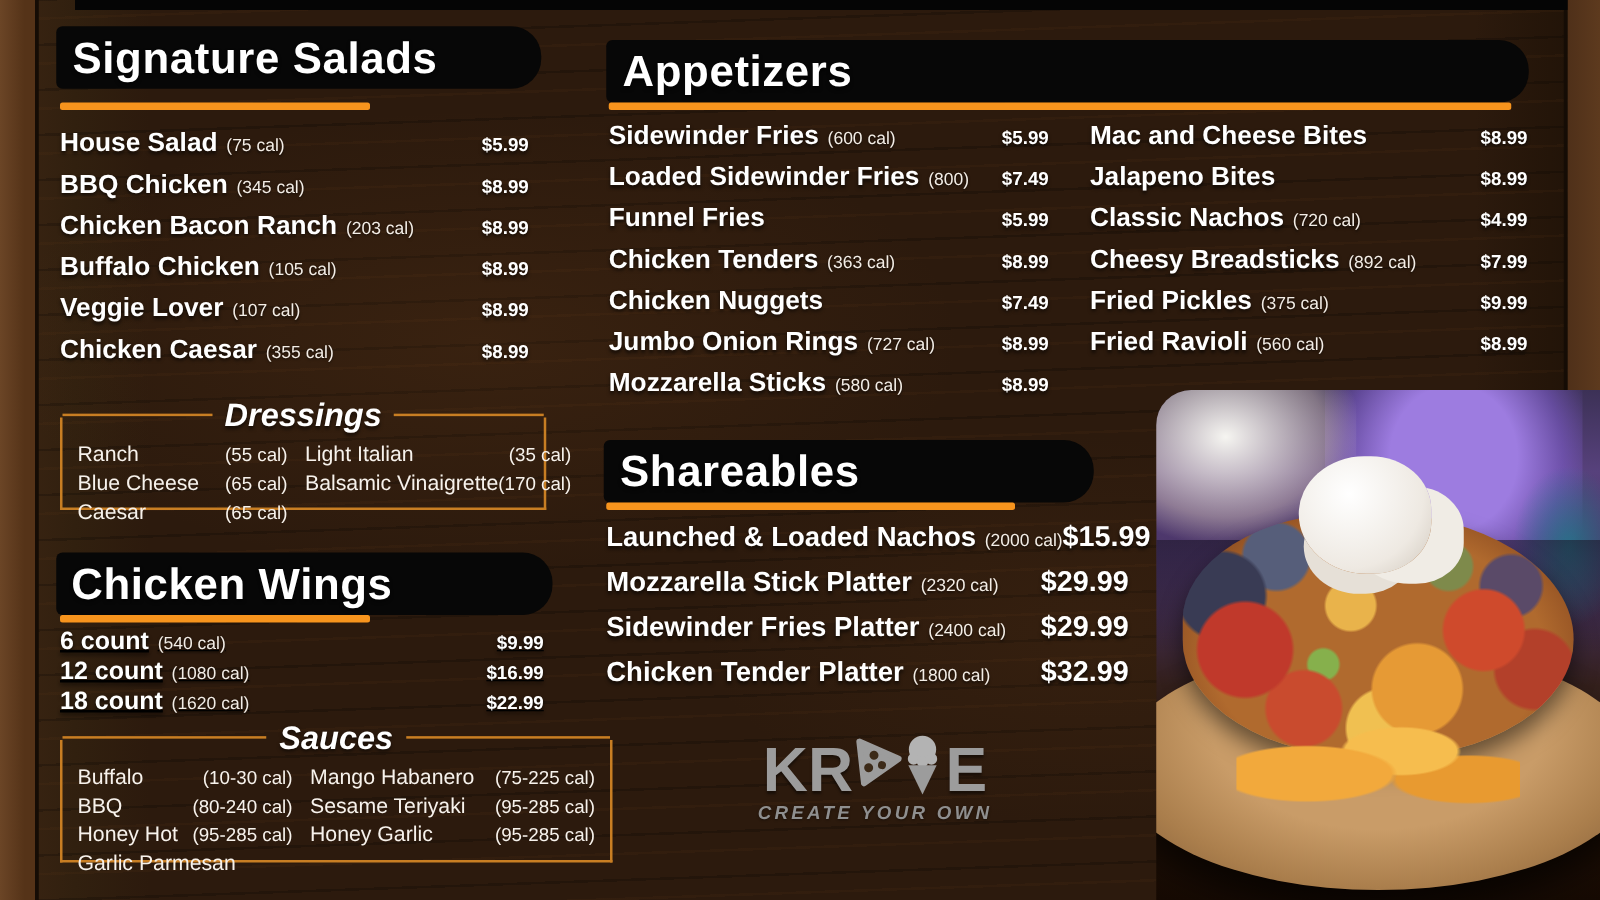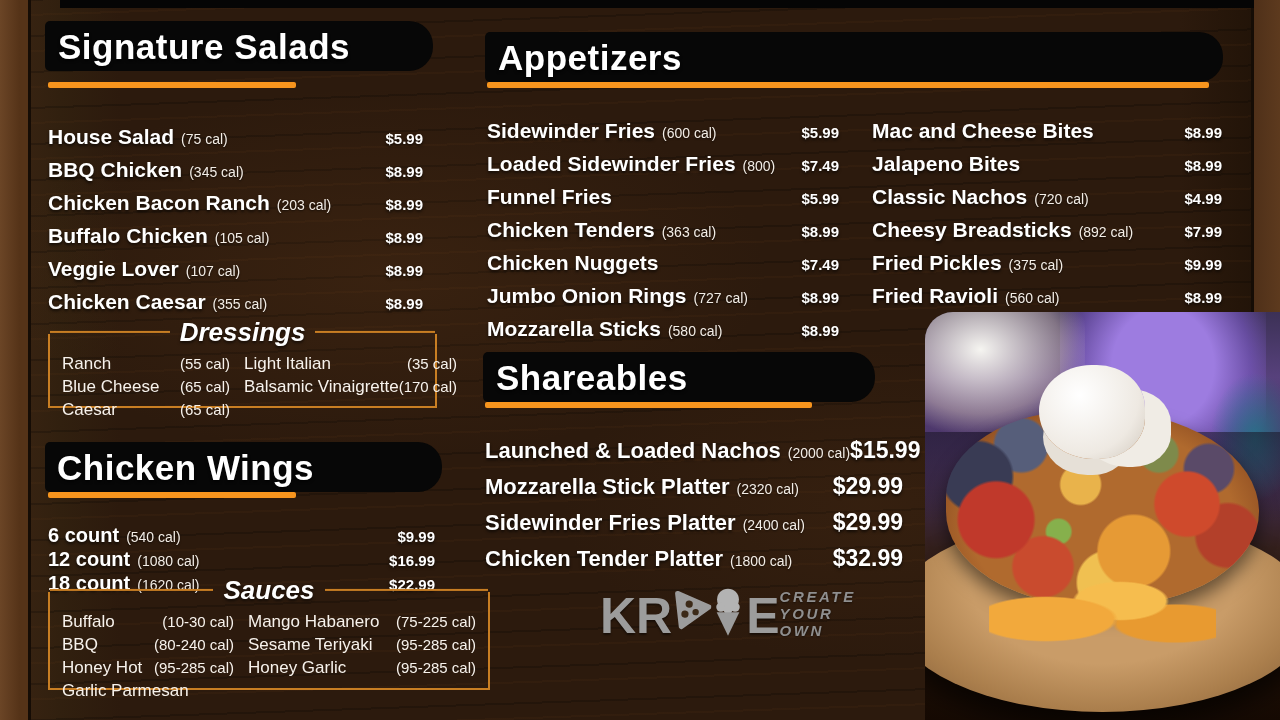--- a/index.html
+++ b/index.html
@@ -20,21 +20,21 @@
 
   .z{position:absolute;z-index:3;}
 
   
   .bar{background:#070707;border-radius:5px 24px 24px 5px;height:50px;display:flex;align-items:center;padding-left:13px;box-sizing:border-box;}
   .bar .bar-title{color:#fff;font-weight:800;font-size:35px;letter-spacing:.5px;line-height:1;text-shadow:0 2px 3px rgba(0,0,0,.6);}
   .underline{height:6px;background:#f7941d;border-radius:2px;}
 
   
   .row{display:flex;align-items:baseline;white-space:nowrap;}
-  .row .name{font-weight:700;font-size:21px;color:#fff;text-shadow:0 2px 3px rgba(0,0,0,.65);margin-top:22px;}
+  .row .name{font-weight:700;font-size:21px;color:#fff;text-shadow:0 2px 3px rgba(0,0,0,.65);}
   .row .cal{font-size:14px;font-weight:400;color:#f3ede6;margin-left:7px;text-shadow:0 1px 2px rgba(0,0,0,.6);}
   .row .price{margin-left:auto;font-weight:700;font-size:15px;color:#fff;text-shadow:0 2px 3px rgba(0,0,0,.65);}
   .rows-std .row{height:33px;}
   .rows-tight .row{height:24px;}
   .rows-tight .row .name{font-size:20px;}
   .rows-share .row{height:36px;}
   .rows-share .row .name{font-size:22px;}
   .rows-share .row .price{font-size:23px;}
 
   
@@ -43,21 +43,21 @@
   .box-title-row .tline{flex:1;height:2px;background:#c87e23;}
   .box-title-row .btitle{color:#fff;font-weight:800;font-size:26px;line-height:1;text-shadow:0 2px 3px rgba(0,0,0,.6);font-style:italic;}
   .box-cols{display:grid;gap:0 14px;margin-top:-6px;}
   .box-cols.dressings{grid-template-columns:168px 1fr;}
   .box-cols.sauces{grid-template-columns:172px 1fr;}
   .box-col .brow{display:flex;align-items:baseline;height:23px;white-space:nowrap;}
   .box-col .bname{color:#f7f2ec;font-size:17px;font-weight:400;}
   .box-col .bcal{margin-left:auto;color:#f7f2ec;font-size:15px;font-weight:400;}
 
   
-  .logo{display:flex;align-items:flex-start;width:200px;}
+  .logo{display:flex;flex-direction:column;align-items:center;width:200px;}
   .logo-row{display:flex;align-items:flex-end;line-height:.8;color:#9c9c9c;font-weight:800;font-size:50px;text-shadow:0 2px 2px rgba(0,0,0,.45);}
   .logo-tagline{margin-top:6px;color:#8f8f8f;font-weight:700;font-size:15px;letter-spacing:2.6px;text-shadow:0 1px 2px rgba(0,0,0,.45);font-style:italic;}
 
   
   .photo{position:absolute;left:925px;top:312px;width:355px;height:408px;border-radius:28px 0 0 0;overflow:hidden;z-index:2;}
   .ph{position:absolute;}
   .ph-bg{inset:0;background:linear-gradient(180deg,#3c3156 0%,#57417c 16%,#4b3568 32%,#3e2a44 46%,#34201c 58%,#2c1a10 78%,#1d0f06 100%);}
   .ph-glow{left:-30px;top:-30px;width:190px;height:150px;background:radial-gradient(ellipse at 45% 45%, rgba(255,255,248,.95), rgba(255,240,210,.35) 55%, transparent 75%);}
   .ph-neon{left:38%;top:-6%;width:58%;height:48%;background:radial-gradient(ellipse at 50% 40%, #9d7ce0 0 35%, rgba(130,95,210,.55) 60%, transparent 80%);}
   .ph-teal{right:-20px;top:60px;width:90px;height:130px;background:radial-gradient(ellipse, rgba(35,120,140,.85), transparent 70%);}
@@ -169,21 +169,21 @@
           </div>
       </div>
     </div>
   </div>
 
   <div class="z bar" style="left:45px;top:442px;width:397px;padding-left:12px;">
     <span class="bar-title">Chicken Wings</span>
   </div>
   <div class="z underline" style="left:48px;top:492px;width:248px;"></div>
 
-  <div class="z rows-tight" style="left:48px;top:502px;width:387px;">
+  <div class="z rows-tight" style="left:48px;top:502px;width:387px;text-decoration:underline;">
     <div class="row">
         <span class="name">6 count</span>
         <span class="cal">(540 cal)</span>
         <span class="price">$9.99</span>
       </div>
     <div class="row">
         <span class="name">12 count</span>
         <span class="cal">(1080 cal)</span>
         <span class="price">$16.99</span>
       </div>

